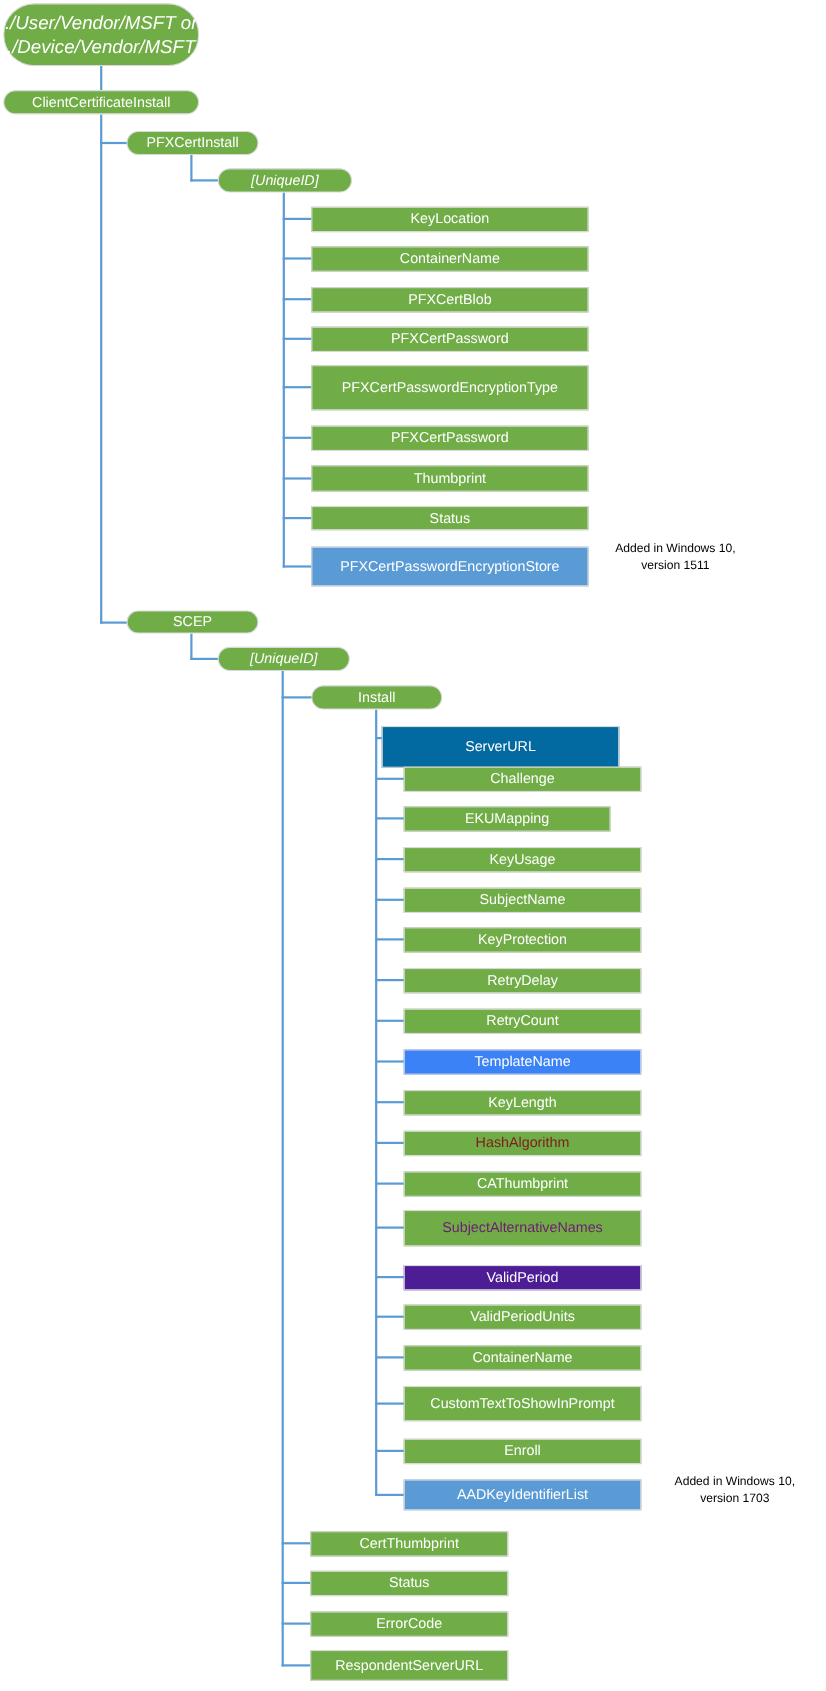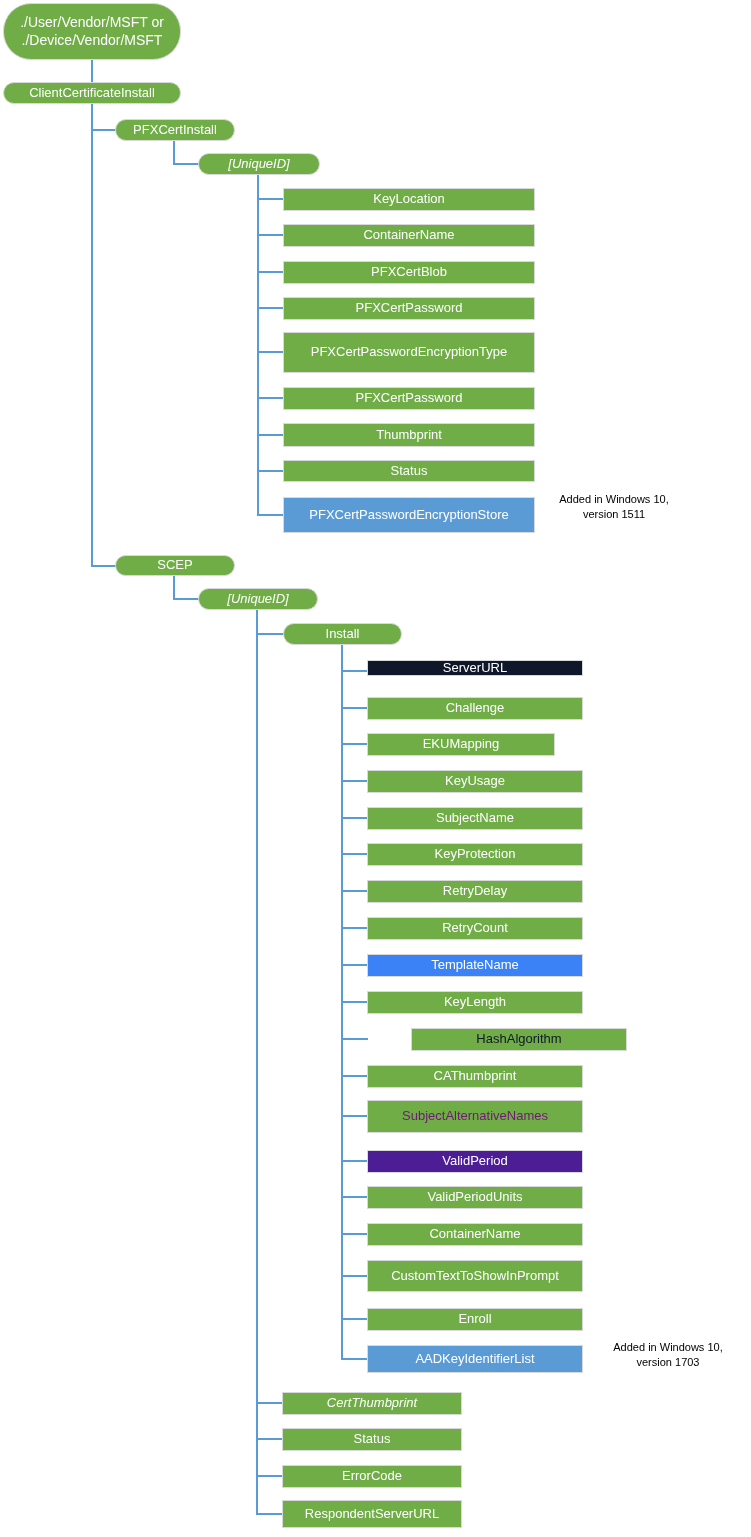--- a/index.html
+++ b/index.html
@@ -17,21 +17,21 @@
     color:#ffffff;
     font-size:13px;
     line-height:1.25;
     text-align:center;
     white-space:pre-line;
     border:1px solid #d9d9d9;
   }
   .green{background:#70AD47;}
   .blue{background:#5B9BD5;}
   .pill{border-radius:12px;}
-  .ellipse{border-radius:28px;font-size:14px;}
+  .ellipse{border-radius:28px;font-size:17px;font-style:italic;}
   .rect{border-radius:0;}
   .italic{font-style:italic;}
   .connector{position:absolute;background:#5B9BD5;}
   .annotation{
     position:absolute;
     color:#000000;
     font-size:11px;
     line-height:1.32;
     text-align:center;
     white-space:pre-line;
@@ -95,40 +95,40 @@
     <div class="node rect green" style="left: 283px; top: 261px; width: 252px; height: 23px; background: rgb(112, 173, 71); color: rgb(255, 255, 255);">PFXCertBlob</div>
     <div class="node rect green" style="left: 283px; top: 297px; width: 252px; height: 23px; background: rgb(112, 173, 71); color: rgb(255, 255, 255);">PFXCertPassword</div>
     <div class="node rect green" style="left: 283px; top: 332px; width: 252px; height: 41px; background: rgb(112, 173, 71); color: rgb(255, 255, 255);">PFXCertPasswordEncryptionType</div>
     <div class="node rect green" style="left: 283px; top: 387px; width: 252px; height: 23px; background: rgb(112, 173, 71); color: rgb(255, 255, 255);">PFXCertPassword</div>
     <div class="node rect green" style="left: 283px; top: 423px; width: 252px; height: 24px; background: rgb(112, 173, 71); color: rgb(255, 255, 255);">Thumbprint</div>
     <div class="node rect green" style="left: 283px; top: 460px; width: 252px; height: 22px; background: rgb(112, 173, 71); color: rgb(255, 255, 255);">Status</div>
     <div class="node rect blue" style="left: 283px; top: 497px; width: 252px; height: 36px; background: rgb(91, 155, 213); color: rgb(255, 255, 255);">PFXCertPasswordEncryptionStore</div>
     <div class="node pill green" style="left: 115px; top: 555px; width: 120px; height: 21px; background: rgb(112, 173, 71); color: rgb(255, 255, 255);">SCEP</div>
     <div class="node pill green italic" style="left: 198px; top: 588px; width: 120px; height: 22px; background: rgb(112, 173, 71); color: rgb(255, 255, 255);">[UniqueID]</div>
     <div class="node pill green" style="left: 283px; top: 623px; width: 119px; height: 22px; background: rgb(112, 173, 71); color: rgb(255, 255, 255);">Install</div>
-    <div class="node rect green" style="left: 367px; top: 660px; width: 216px; height: 16px; background: #0f172a; color: rgb(255, 255, 255);">ServerURL</div>
+    <div class="node rect green" style="left: 347px; top: 660px; width: 216px; height: 38px; background: #0369a1; color: rgb(255, 255, 255);">ServerURL</div>
     <div class="node rect green" style="left: 367px; top: 697px; width: 216px; height: 23px; background: rgb(112, 173, 71); color: rgb(255, 255, 255);">Challenge</div>
     <div class="node rect green" style="left: 367px; top: 733px; width: 188px; height: 23px; background: rgb(112, 173, 71); color: rgb(255, 255, 255);">EKUMapping</div>
     <div class="node rect green" style="left: 367px; top: 770px; width: 216px; height: 23px; background: rgb(112, 173, 71); color: rgb(255, 255, 255);">KeyUsage</div>
     <div class="node rect green" style="left: 367px; top: 807px; width: 216px; height: 23px; background: rgb(112, 173, 71); color: rgb(255, 255, 255);">SubjectName</div>
     <div class="node rect green" style="left: 367px; top: 843px; width: 216px; height: 23px; background: rgb(112, 173, 71); color: rgb(255, 255, 255);">KeyProtection</div>
     <div class="node rect green" style="left: 367px; top: 880px; width: 216px; height: 23px; background: rgb(112, 173, 71); color: rgb(255, 255, 255);">RetryDelay</div>
     <div class="node rect green" style="left: 367px; top: 917px; width: 216px; height: 23px; background: rgb(112, 173, 71); color: rgb(255, 255, 255);">RetryCount</div>
     <div class="node rect green" style="left: 367px; top: 954px; width: 216px; height: 23px; background: #3b82f6; color: rgb(255, 255, 255);">TemplateName</div>
     <div class="node rect green" style="left: 367px; top: 991px; width: 216px; height: 23px; background: rgb(112, 173, 71); color: rgb(255, 255, 255);">KeyLength</div>
-    <div class="node rect green" style="left: 367px; top: 1028px; width: 216px; height: 23px; background: rgb(112, 173, 71); color: #0f172a; margin-left: 44px;">HashAlgorithm</div>
+    <div class="node rect green" style="left: 367px; top: 1028px; width: 216px; height: 23px; background: rgb(112, 173, 71); color: #7f1d1d;">HashAlgorithm</div>
     <div class="node rect green" style="left: 367px; top: 1065px; width: 216px; height: 23px; background: rgb(112, 173, 71); color: rgb(255, 255, 255);">CAThumbprint</div>
     <div class="node rect green" style="left: 367px; top: 1100px; width: 216px; height: 33px; background: rgb(112, 173, 71); color: #701a75;">SubjectAlternativeNames</div>
     <div class="node rect green" style="left: 367px; top: 1150px; width: 216px; height: 23px; background: #4c1d95; color: rgb(255, 255, 255);">ValidPeriod</div>
     <div class="node rect green" style="left: 367px; top: 1186px; width: 216px; height: 23px; background: rgb(112, 173, 71); color: rgb(255, 255, 255);">ValidPeriodUnits</div>
     <div class="node rect green" style="left: 367px; top: 1223px; width: 216px; height: 23px; background: rgb(112, 173, 71); color: rgb(255, 255, 255);">ContainerName</div>
     <div class="node rect green" style="left: 367px; top: 1260px; width: 216px; height: 32px; background: rgb(112, 173, 71); color: rgb(255, 255, 255);">CustomTextToShowInPrompt</div>
     <div class="node rect green" style="left: 367px; top: 1308px; width: 216px; height: 23px; background: rgb(112, 173, 71); color: rgb(255, 255, 255);">Enroll</div>
     <div class="node rect blue" style="left: 367px; top: 1345px; width: 216px; height: 28px; background: rgb(91, 155, 213); color: rgb(255, 255, 255);">AADKeyIdentifierList</div>
-    <div class="node rect green" style="left: 282px; top: 1392px; width: 180px; height: 23px; background: rgb(112, 173, 71); color: rgb(255, 255, 255); font-style: italic;">CertThumbprint</div>
+    <div class="node rect green" style="left: 282px; top: 1392px; width: 180px; height: 23px; background: rgb(112, 173, 71); color: rgb(255, 255, 255);">CertThumbprint</div>
     <div class="node rect green" style="left: 282px; top: 1428px; width: 180px; height: 23px; background: rgb(112, 173, 71); color: rgb(255, 255, 255);">Status</div>
     <div class="node rect green" style="left: 282px; top: 1465px; width: 180px; height: 23px; background: rgb(112, 173, 71); color: rgb(255, 255, 255);">ErrorCode</div>
     <div class="node rect green" style="left: 282px; top: 1500px; width: 180px; height: 28px; background: rgb(112, 173, 71); color: rgb(255, 255, 255);">RespondentServerURL</div>
     <div class="annotation" style="left: 538px; top: 492px; width: 152px; color: rgb(0, 0, 0);">Added in Windows 10,
 version 1511</div>
     <div class="annotation" style="left: 585px; top: 1340px; width: 166px; color: rgb(0, 0, 0);">Added in Windows 10,
 version 1703</div>
   </div>
 
 </body></html>

